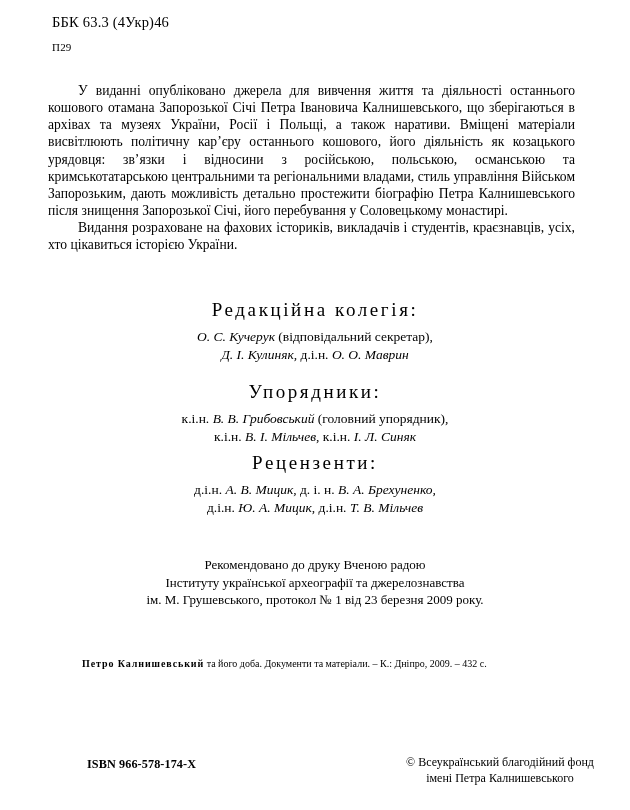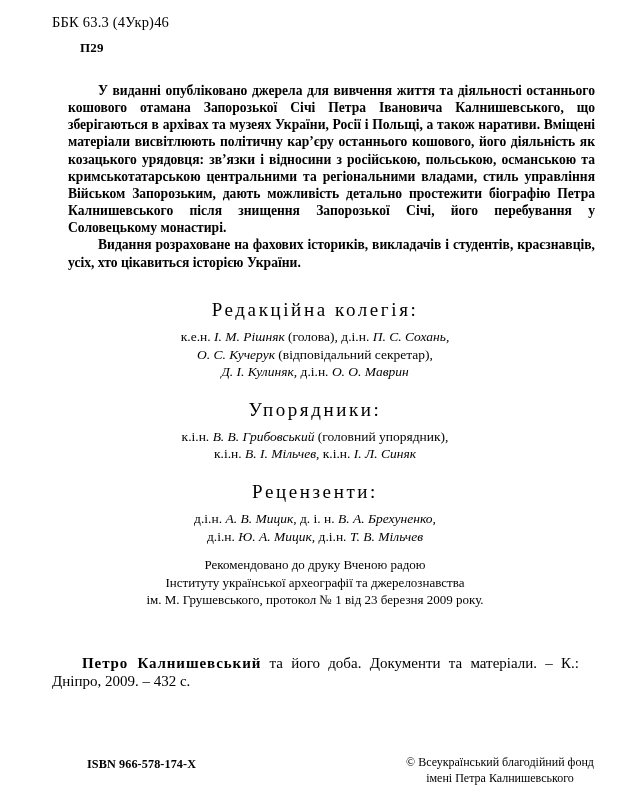--- a/index.html
+++ b/index.html
@@ -28,35 +28,33 @@
     top: 13px;
     width: 300px;
   }
   .code-bbk {
     font-weight: normal;
     font-size: 14.5px;
     line-height: 19px;
     letter-spacing: 0.2px;
   }
   .code-p29 {
-    font-weight: bold;
-    font-size: 13px;
+    font-weight: normal;
+    font-size: 11px;
     line-height: 19px;
-    margin-left: 28px;
     margin-top: 6px;
     letter-spacing: 0.2px;
   }
 
   
   .annotation {
     position: absolute;
-    left: 68px;
+    left: 48px;
     top: 82px;
     width: 527px;
-    font-weight: bold;
   }
   .annotation p {
     margin: 0;
     font-size: 13.6px;
     line-height: 17.15px;
     text-align: justify;
     text-indent: 30px;
     text-justify: inter-word;
     hyphens: manual;
   }
@@ -64,21 +62,21 @@
   
   .credits {
     position: absolute;
     left: 0;
     top: 300px;
     width: 630px;
     text-align: center;
   }
   .credit-block { margin-bottom: 17px; }
   .credit-block.rk { margin-bottom: 19px; }
-  .credit-block.up { margin-bottom: 19px; }
+  .credit-block.up { margin-bottom: 8px; }
   .credit-heading {
     font-size: 19px;
     letter-spacing: 2.6px;
     line-height: 20px;
     margin-bottom: 8px;
     white-space: pre;
   }
   .credit-line {
     font-size: 13.5px;
     line-height: 17.6px;
@@ -105,21 +103,21 @@
 
   
   .biblio {
     position: absolute;
     left: 52px;
     top: 655px;
     width: 527px;
   }
   .biblio p {
     margin: 0;
-    font-size: 15px;
+    font-size: 10px;
     line-height: 17.6px;
     text-align: justify;
     text-indent: 30px;
   }
   .biblio .title-bold {
     font-weight: bold;
     letter-spacing: 0.9px;
   }
 
   
@@ -164,21 +162,20 @@
   <div class="annotation">
     <p>У виданні опубліковано джерела для вивчення життя та діяльності останнього кошового отамана Запорозької Січі Петра Івановича Калнишевського, що зберігаються в архівах та музеях України, Росії і Польщі, а також наративи. Вміщені матеріали висвітлюють політичну кар’єру останнього кошового, його діяльність як козацького урядовця: зв’язки і відносини з російською, польською, османською та кримськотатарською центральними та регіональними владами, стиль управління Військом Запорозьким, дають можливість детально простежити біографію Петра Калнишевського після знищення Запорозької Січі, його перебування у Соловецькому монастирі.</p>
     <p>Видання розраховане на фахових істориків, викладачів і студентів, краєзнавців, усіх, хто цікавиться історією України.</p>
   </div>
 
   <div class="credits">
 
     <div class="credit-block rk">
       <div class="credit-heading">Редакційна колегія:</div>
       <div class="credit-lines">
-          <div class="credit-line"><span class="deg">к.е.н. </span><span class="nm">І. М. Рішняк</span><span class="deg"> (голова), </span><span class="deg">д.і.н. </span><span class="nm">П. С. Сохань,</span></div>
           <div class="credit-line"><span class="nm">О. С. Кучерук</span><span class="deg"> (відповідальний секретар),</span></div>
           <div class="credit-line"><span class="nm">Д. І. Кулиняк,</span><span class="deg"> д.і.н. </span><span class="nm">О. О. Маврин</span></div>
         </div>
     </div>
 
     <div class="credit-block up">
       <div class="credit-heading">Упорядники:</div>
       <div class="credit-lines">
           <div class="credit-line"><span class="deg">к.і.н. </span><span class="nm">В. В. Грибовський</span><span class="deg"> (головний упорядник),</span></div>
           <div class="credit-line"><span class="deg">к.і.н. </span><span class="nm">В. І. Мільчев</span><span class="deg">, к.і.н. </span><span class="nm">І. Л. Синяк</span></div>

